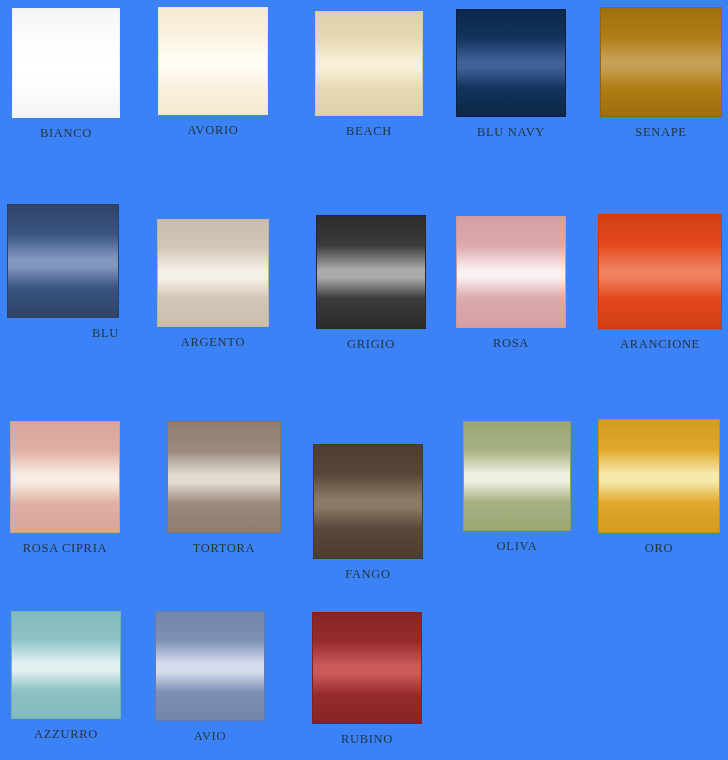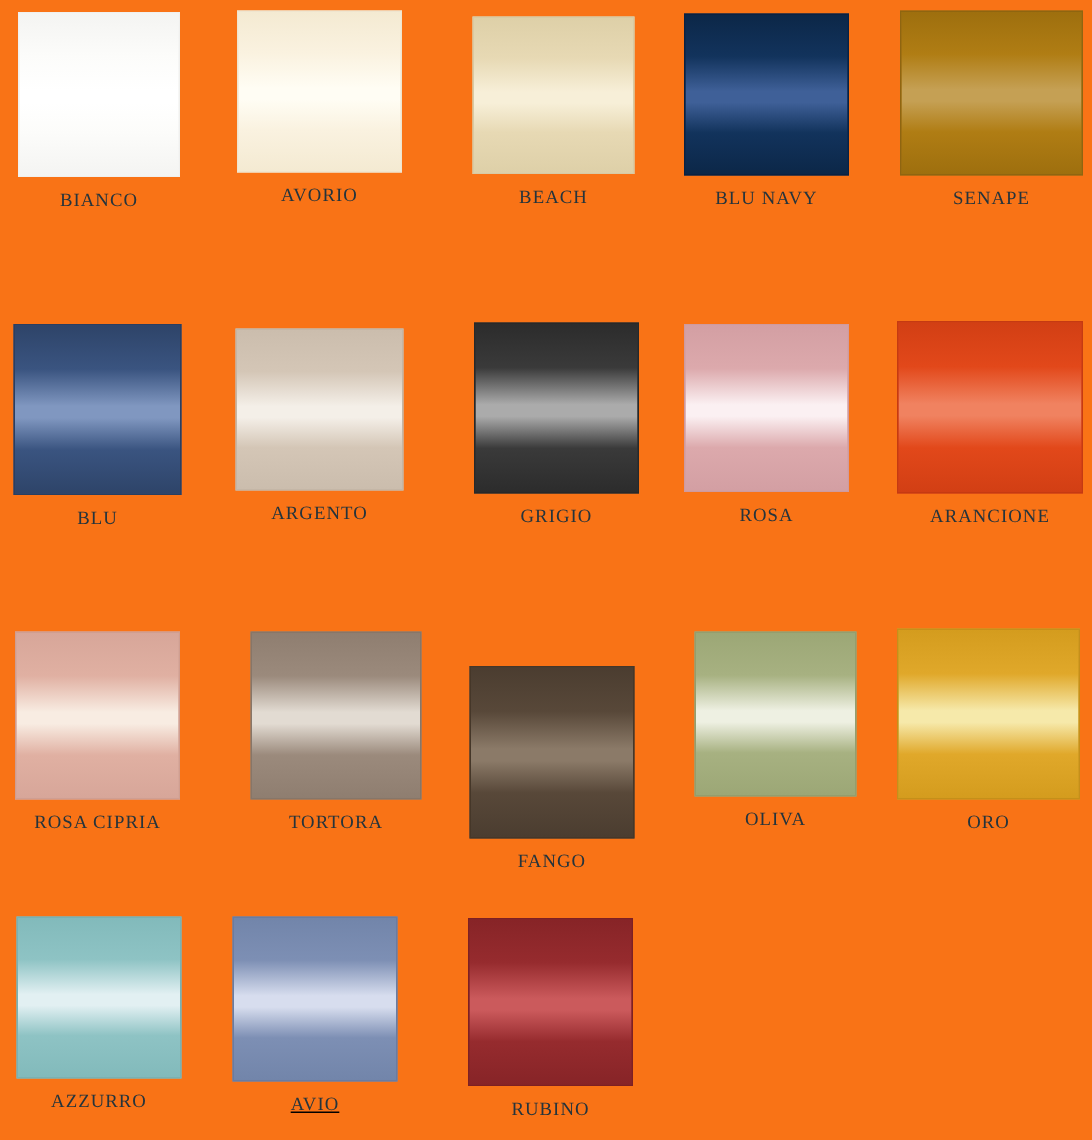--- a/index.html
+++ b/index.html
@@ -8,21 +8,21 @@
     margin: 0; padding: 0;
     width: 728px; height: 760px;
     background: #ffffff;
     font-family: "Liberation Serif", "DejaVu Serif", serif;
     overflow: hidden;
   }
   #chart-root {
     position: relative;
     width: 728px;
     height: 760px;
-    background: #f97316;
+    background: #3b82f6;
     padding-left: 40px;
   }
   .swatch-cell {
     position: absolute;
     display: flex;
     flex-direction: column;
     align-items: center;
   }
   .swatch-chip {
     position: relative;
@@ -64,21 +64,21 @@
       <div class="swatch-label">BEACH</div>
     </div>
     <div class="swatch-cell" style="left: 456px; top: 9px; width: 110px;">
       <div class="swatch-chip" style="width: 110px; height: 108px; border: 1px solid rgb(10, 33, 65); background-color: rgb(18, 51, 92); background-image: linear-gradient(rgb(12, 39, 72) 0%, rgb(18, 51, 92) 26%, rgb(63, 96, 152) 48%, rgb(63, 96, 152) 55%, rgb(18, 51, 92) 74%, rgb(12, 39, 72) 100%), radial-gradient(62% 26% at 50% 51%, rgb(63, 96, 152) 0%, rgba(255, 255, 255, 0) 72%);"></div>
       <div class="swatch-label">BLU NAVY</div>
     </div>
     <div class="swatch-cell" style="left: 600px; top: 7px; width: 122px;">
       <div class="swatch-chip" style="width: 122px; height: 110px; border: 1px solid rgb(143, 101, 16); background-color: rgb(176, 125, 20); background-image: linear-gradient(rgb(158, 111, 14) 0%, rgb(176, 125, 20) 26%, rgb(197, 160, 84) 48%, rgb(197, 160, 84) 55%, rgb(176, 125, 20) 74%, rgb(158, 111, 14) 100%), radial-gradient(62% 26% at 50% 51%, rgb(197, 160, 84) 0%, rgba(255, 255, 255, 0) 72%);"></div>
       <div class="swatch-label">SENAPE</div>
     </div>
-    <div class="swatch-cell" style="left: 11px; top: 216px; width: 108px;">
+    <div class="swatch-cell" style="left: 11px; top: 204px; width: 108px; align-items: flex-end;">
       <div class="swatch-chip" style="width: 112px; height: 114px; border: 1px solid rgb(42, 62, 96); background-color: rgb(58, 84, 128); background-image: linear-gradient(rgb(46, 68, 105) 0%, rgb(58, 84, 128) 26%, rgb(128, 151, 192) 48%, rgb(128, 151, 192) 55%, rgb(58, 84, 128) 74%, rgb(46, 68, 105) 100%), radial-gradient(62% 26% at 50% 51%, rgb(128, 151, 192) 0%, rgba(255, 255, 255, 0) 72%);"></div>
       <div class="swatch-label">BLU</div>
     </div>
     <div class="swatch-cell" style="left: 157px; top: 219px; width: 112px;">
       <div class="swatch-chip" style="width: 112px; height: 108px; border: 1px solid rgb(196, 182, 166); background-color: rgb(212, 198, 182); background-image: linear-gradient(rgb(203, 189, 173) 0%, rgb(212, 198, 182) 26%, rgb(244, 239, 232) 48%, rgb(244, 239, 232) 55%, rgb(212, 198, 182) 74%, rgb(203, 189, 173) 100%), radial-gradient(62% 26% at 50% 51%, rgb(244, 239, 232) 0%, rgba(255, 255, 255, 0) 72%);"></div>
       <div class="swatch-label">ARGENTO</div>
     </div>
     <div class="swatch-cell" style="left: 316px; top: 215px; width: 110px;">
       <div class="swatch-chip" style="width: 110px; height: 114px; border: 1px solid rgb(40, 40, 40); background-color: rgb(58, 58, 58); background-image: linear-gradient(rgb(44, 44, 44) 0%, rgb(58, 58, 58) 26%, rgb(171, 171, 171) 48%, rgb(171, 171, 171) 55%, rgb(58, 58, 58) 74%, rgb(44, 44, 44) 100%), radial-gradient(62% 26% at 50% 51%, rgb(171, 171, 171) 0%, rgba(255, 255, 255, 0) 72%);"></div>
       <div class="swatch-label">GRIGIO</div>
@@ -108,21 +108,21 @@
       <div class="swatch-label">OLIVA</div>
     </div>
     <div class="swatch-cell" style="left: 598px; top: 419px; width: 122px;">
       <div class="swatch-chip" style="width: 122px; height: 114px; border: 1px solid rgb(197, 143, 26); background-color: rgb(224, 168, 42); background-image: linear-gradient(rgb(212, 156, 30) 0%, rgb(224, 168, 42) 26%, rgb(246, 233, 170) 48%, rgb(246, 233, 170) 55%, rgb(224, 168, 42) 74%, rgb(212, 156, 30) 100%), radial-gradient(62% 26% at 50% 51%, rgb(246, 233, 170) 0%, rgba(255, 255, 255, 0) 72%);"></div>
       <div class="swatch-label">ORO</div>
     </div>
     <div class="swatch-cell" style="left: 11px; top: 611px; width: 110px; align-items: center;">
       <div class="swatch-chip" style="width: 110px; height: 108px; border: 1px solid rgb(121, 177, 179); background-color: rgb(142, 195, 196); background-image: linear-gradient(rgb(130, 186, 187) 0%, rgb(142, 195, 196) 26%, rgb(226, 240, 242) 48%, rgb(226, 240, 242) 55%, rgb(142, 195, 196) 74%, rgb(130, 186, 187) 100%), radial-gradient(62% 26% at 50% 51%, rgb(226, 240, 242) 0%, rgba(255, 255, 255, 0) 72%);"></div>
       <div class="swatch-label">AZZURRO</div>
     </div>
-    <div class="swatch-cell" style="left: 155px; top: 611px; width: 110px; text-decoration: underline;">
+    <div class="swatch-cell" style="left: 155px; top: 611px; width: 110px;">
       <div class="swatch-chip" style="width: 110px; height: 110px; border: 1px solid rgb(105, 124, 162); background-color: rgb(125, 143, 180); background-image: linear-gradient(rgb(114, 133, 170) 0%, rgb(125, 143, 180) 26%, rgb(215, 221, 238) 48%, rgb(215, 221, 238) 55%, rgb(125, 143, 180) 74%, rgb(114, 133, 170) 100%), radial-gradient(62% 26% at 50% 51%, rgb(215, 221, 238) 0%, rgba(255, 255, 255, 0) 72%);"></div>
       <div class="swatch-label">AVIO</div>
     </div>
     <div class="swatch-cell" style="left: 312px; top: 612px; width: 110px;">
       <div class="swatch-chip" style="width: 110px; height: 112px; border: 1px solid rgb(125, 32, 35); background-color: rgb(150, 43, 46); background-image: linear-gradient(rgb(135, 36, 39) 0%, rgb(150, 43, 46) 26%, rgb(203, 90, 92) 48%, rgb(203, 90, 92) 55%, rgb(150, 43, 46) 74%, rgb(135, 36, 39) 100%), radial-gradient(62% 26% at 50% 51%, rgb(203, 90, 92) 0%, rgba(255, 255, 255, 0) 72%);"></div>
       <div class="swatch-label">RUBINO</div>
     </div>
   </div>
 
 </body></html>

